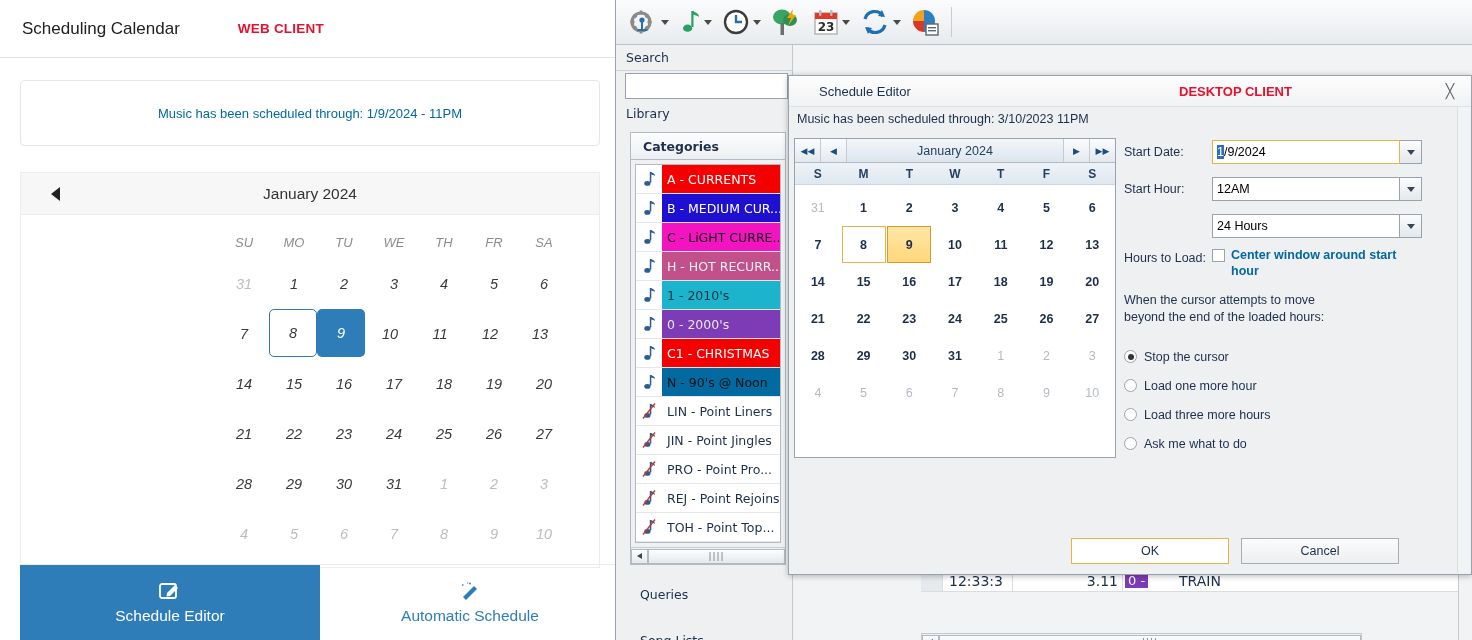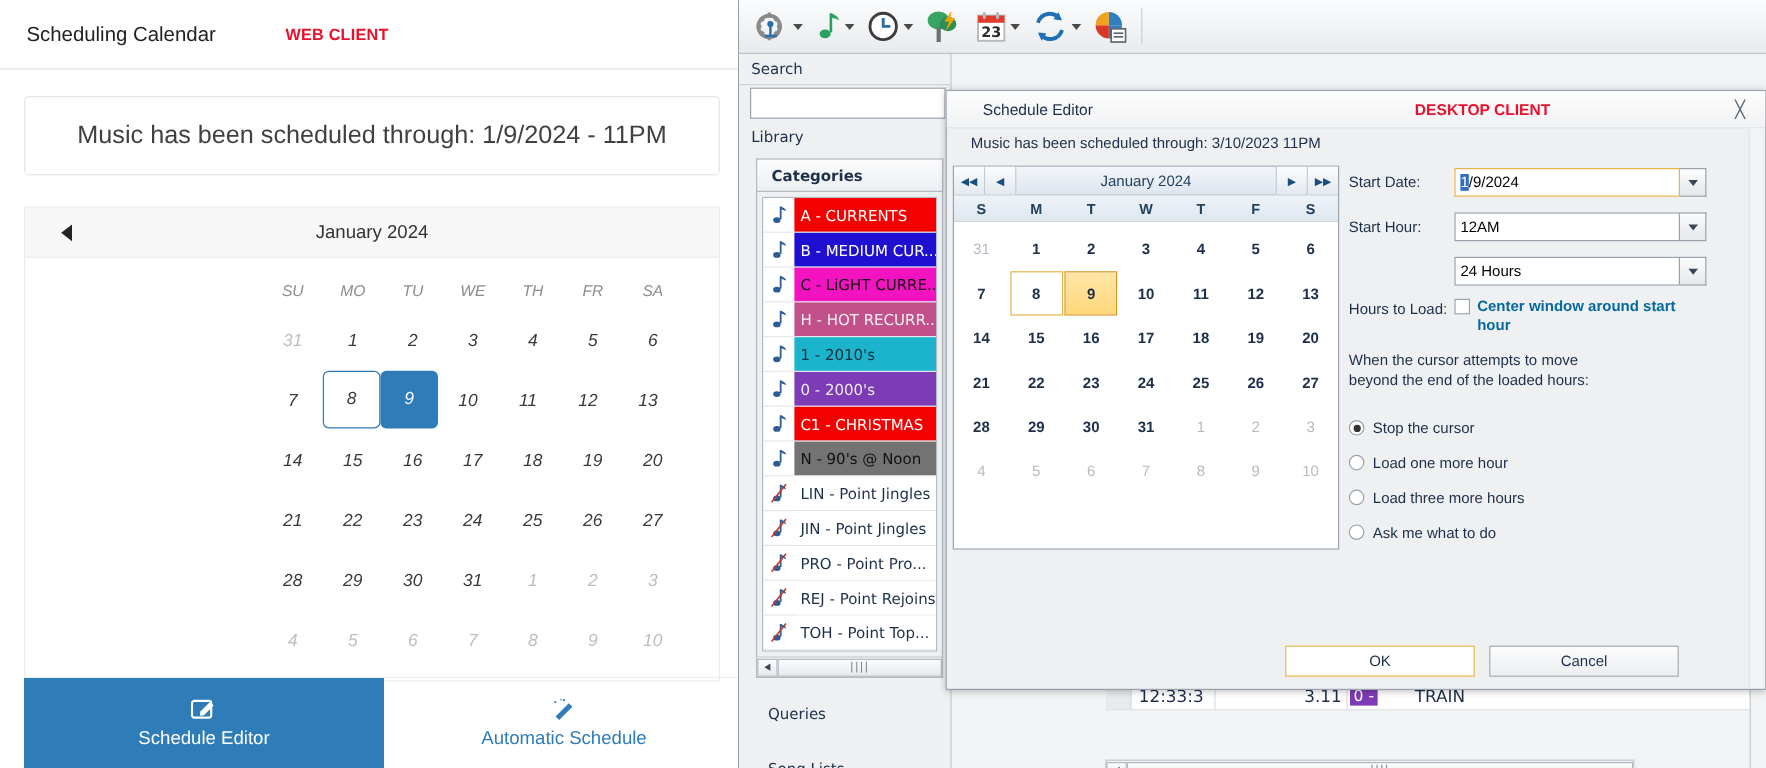--- a/index.html
+++ b/index.html
@@ -23,21 +23,21 @@
   }
   .wc-title { font-size:17px; font-weight:normal; color:#222; }
   .wc-badge {
     color:#e8112d; font-weight:bold; font-size:13.5px;
     margin-left:58px; letter-spacing:.2px;
   }
   .wc-banner {
     margin:22px 20px 0 20px; height:66px;
     border:1px solid #e6e6e6; border-radius:4px;
     display:flex; align-items:center; justify-content:center;
-    color:#404040; font-size:21px;
+    color:#0369a1; font-size:13px;
   }
   .wc-cal { margin:26px 20px 0 20px; border:1px solid #ececec; border-top:1px solid #ececec; }
   .wc-cal-head {
     height:42px; background:#f7f7f7; border-bottom:1px solid #ececec;
     display:flex; align-items:center; position:relative;
   }
   .wc-cal-prev {
     position:absolute; left:30px; top:50%; transform:translateY(-50%);
     width:0;height:0;border-top:7px solid transparent;border-bottom:7px solid transparent;
     border-right:9px solid #222; cursor:pointer;
@@ -184,21 +184,21 @@
   }
   .se-title { padding-left:30px; font-size:13px; color:#1d2f4a; }
   .se-badge {
     position:absolute; left:390px; color:#e8112d; font-weight:bold; font-size:13px;
   }
   .se-close {
     position:absolute; right:12px; top:6px; width:18px; height:18px;
     display:flex; align-items:center; justify-content:center;
     color:#5b6672; font-size:14px; cursor:pointer;
   }
-  .se-sub { padding:5px 0 0 20px; font-size:12.5px; color:#1d2f4a; }
+  .se-sub { padding:5px 0 0 8px; font-size:12.5px; color:#1d2f4a; }
   .se-body { display:flex; padding:12px 6px 0 4px; }
 
   
   .mc {
     width:322px; background:#fff; border:1px solid #9aa3ad;
     margin-left:1px;
   }
   .mc-head {
     height:24px; background:linear-gradient(#f3f6f9,#dde5ed);
     display:flex; align-items:stretch; border-bottom:1px solid #b0bac5;
@@ -525,32 +525,32 @@
             <div class="cat-name" style="background: rgb(244, 0, 0); color: rgb(255, 255, 255);">C1 - CHRISTMAS</div>
           </div>
           <div class="cat-row">
             <div class="cat-ico">
               <svg width="14" height="18" viewBox="0 0 14 18">
                 <path d="M9 2 C11 3.3 13 3.7 13 6 C11.6 4.7 10.3 5 9 4.3 Z" fill="#2b5c94"></path>
                 <rect x="7.8" y="2" width="1.5" height="10.5" fill="#2b5c94"></rect>
                 <ellipse cx="5.4" cy="13.4" rx="3.1" ry="2.4" fill="#2b5c94"></ellipse>
               </svg>
             </div>
-            <div class="cat-name" style="background: #737373; color: rgb(17, 17, 17);">N - 90's @ Noon</div>
+            <div class="cat-name" style="background: #0369a1; color: rgb(17, 17, 17);">N - 90's @ Noon</div>
           </div>
           <div class="cat-row">
             <div class="cat-ico">
               <svg width="14" height="18" viewBox="0 0 14 18">
                 <path d="M9 2 C11 3.3 13 3.7 13 6 C11.6 4.7 10.3 5 9 4.3 Z" fill="#2b5c94"></path>
                 <rect x="7.8" y="2" width="1.5" height="10.5" fill="#2b5c94"></rect>
                 <ellipse cx="5.4" cy="13.4" rx="3.1" ry="2.4" fill="#2b5c94"></ellipse>
                 <path d="M1 16.5 L13 1.5" stroke="#c0392b" stroke-width="1.4"></path>
               </svg>
             </div>
-            <div class="cat-name" style="background: rgb(255, 255, 255); color: rgb(29, 47, 74);">LIN - Point Jingles</div>
+            <div class="cat-name" style="background: rgb(255, 255, 255); color: rgb(29, 47, 74);">LIN - Point Liners</div>
           </div>
           <div class="cat-row">
             <div class="cat-ico">
               <svg width="14" height="18" viewBox="0 0 14 18">
                 <path d="M9 2 C11 3.3 13 3.7 13 6 C11.6 4.7 10.3 5 9 4.3 Z" fill="#2b5c94"></path>
                 <rect x="7.8" y="2" width="1.5" height="10.5" fill="#2b5c94"></rect>
                 <ellipse cx="5.4" cy="13.4" rx="3.1" ry="2.4" fill="#2b5c94"></ellipse>
                 <path d="M1 16.5 L13 1.5" stroke="#c0392b" stroke-width="1.4"></path>
               </svg>
             </div>

